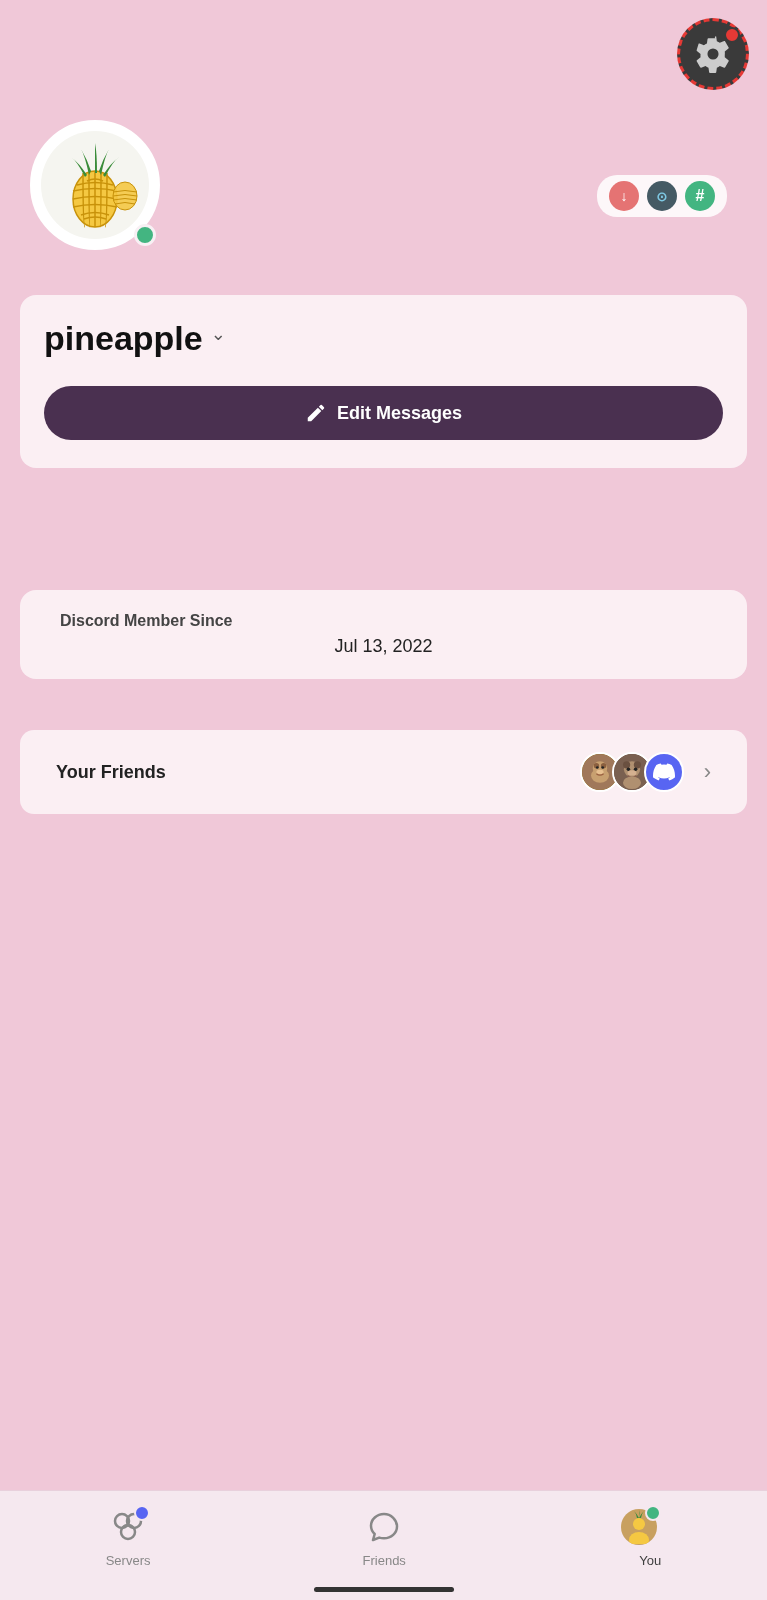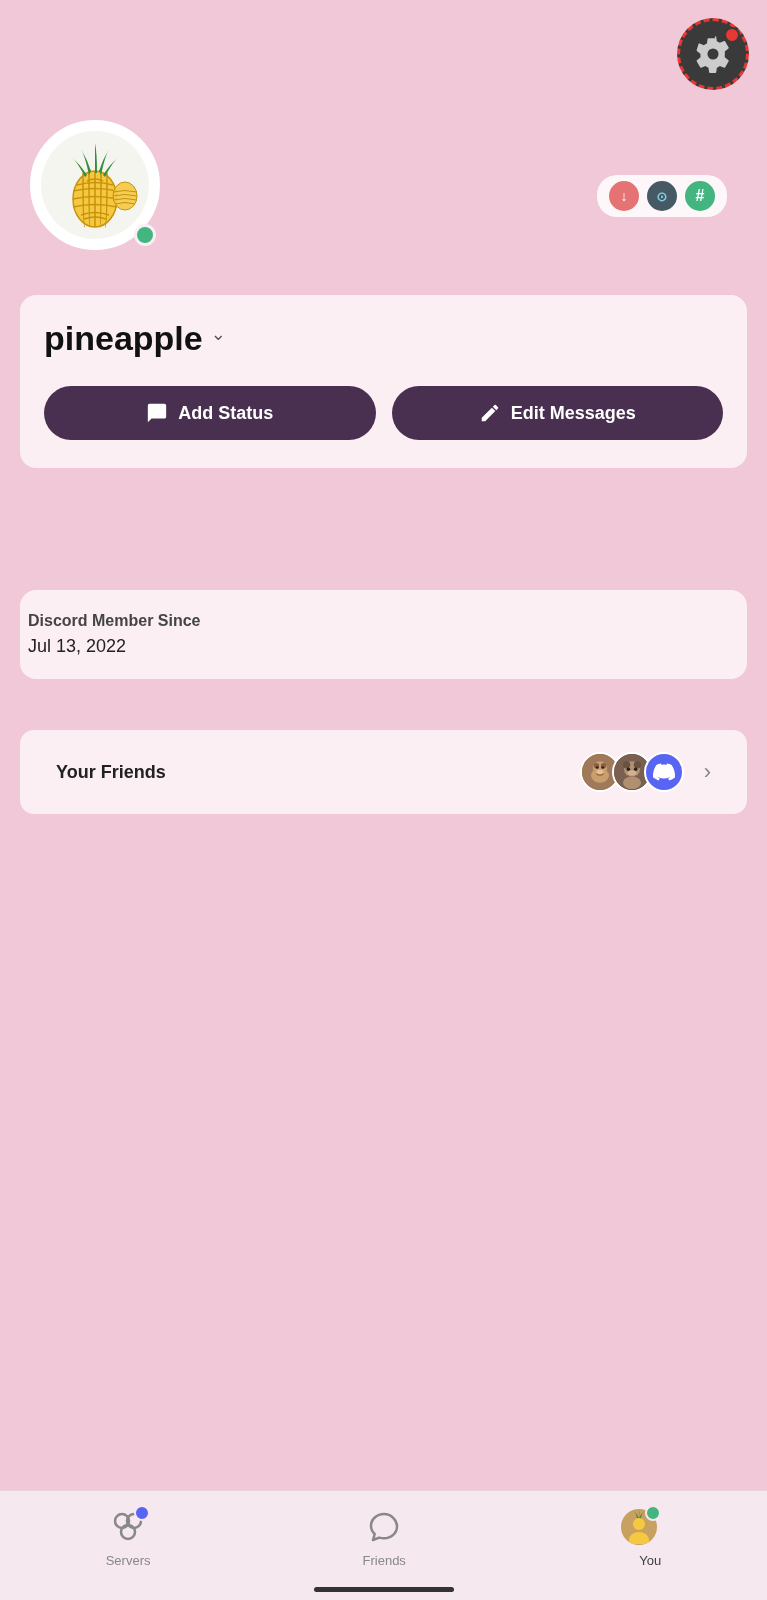--- a/index.html
+++ b/index.html
@@ -161,32 +161,33 @@
     }
 
     
     .member-card {
       position: absolute;
       top: 590px;
       left: 20px;
       right: 20px;
       background: rgba(255,255,255,0.7);
       border-radius: 16px;
-      padding: 22px 8px;
+      padding: 22px 40px;
     }
     .member-label {
       font-size: 16px;
       font-weight: 600;
       color: #444;
       margin-bottom: 6px;
     }
     .member-date {
       font-size: 18px;
       font-weight: 400;
       color: #222;
+      text-align: center;
     }
 
     
     .friends-card {
       position: absolute;
       top: 730px;
       left: 20px;
       right: 20px;
       background: rgba(255,255,255,0.7);
       border-radius: 14px;
@@ -374,26 +375,20 @@
     <span>#</span>
   </div>
 </div>
 
 <div class="profile-card">
   <div class="username-row">
     <span class="username-text">pineapple</span>
     <span class="dropdown-arrow">⌄</span>
   </div>
   <div class="button-row">
-    <button class="action-btn">
-      <svg viewBox="0 0 24 24">
-        <path d="M20 2H4c-1.1 0-2 .9-2 2v18l4-4h14c1.1 0 2-.9 2-2V4c0-1.1-.9-2-2-2z"></path>
-      </svg>
-      <span>Add Status</span>
-    </button>
     <button class="action-btn">
       <svg viewBox="0 0 24 24">
         <path d="M3 17.25V21h3.75L17.81 9.94l-3.75-3.75L3 17.25zM20.71 7.04c.39-.39.39-1.02 0-1.41l-2.34-2.34a1 1 0 00-1.41 0l-1.83 1.83 3.75 3.75 1.83-1.83z"></path>
       </svg>
       <span>Edit Messages</span>
     </button>
   </div>
 </div>
 
 <div class="member-card">

